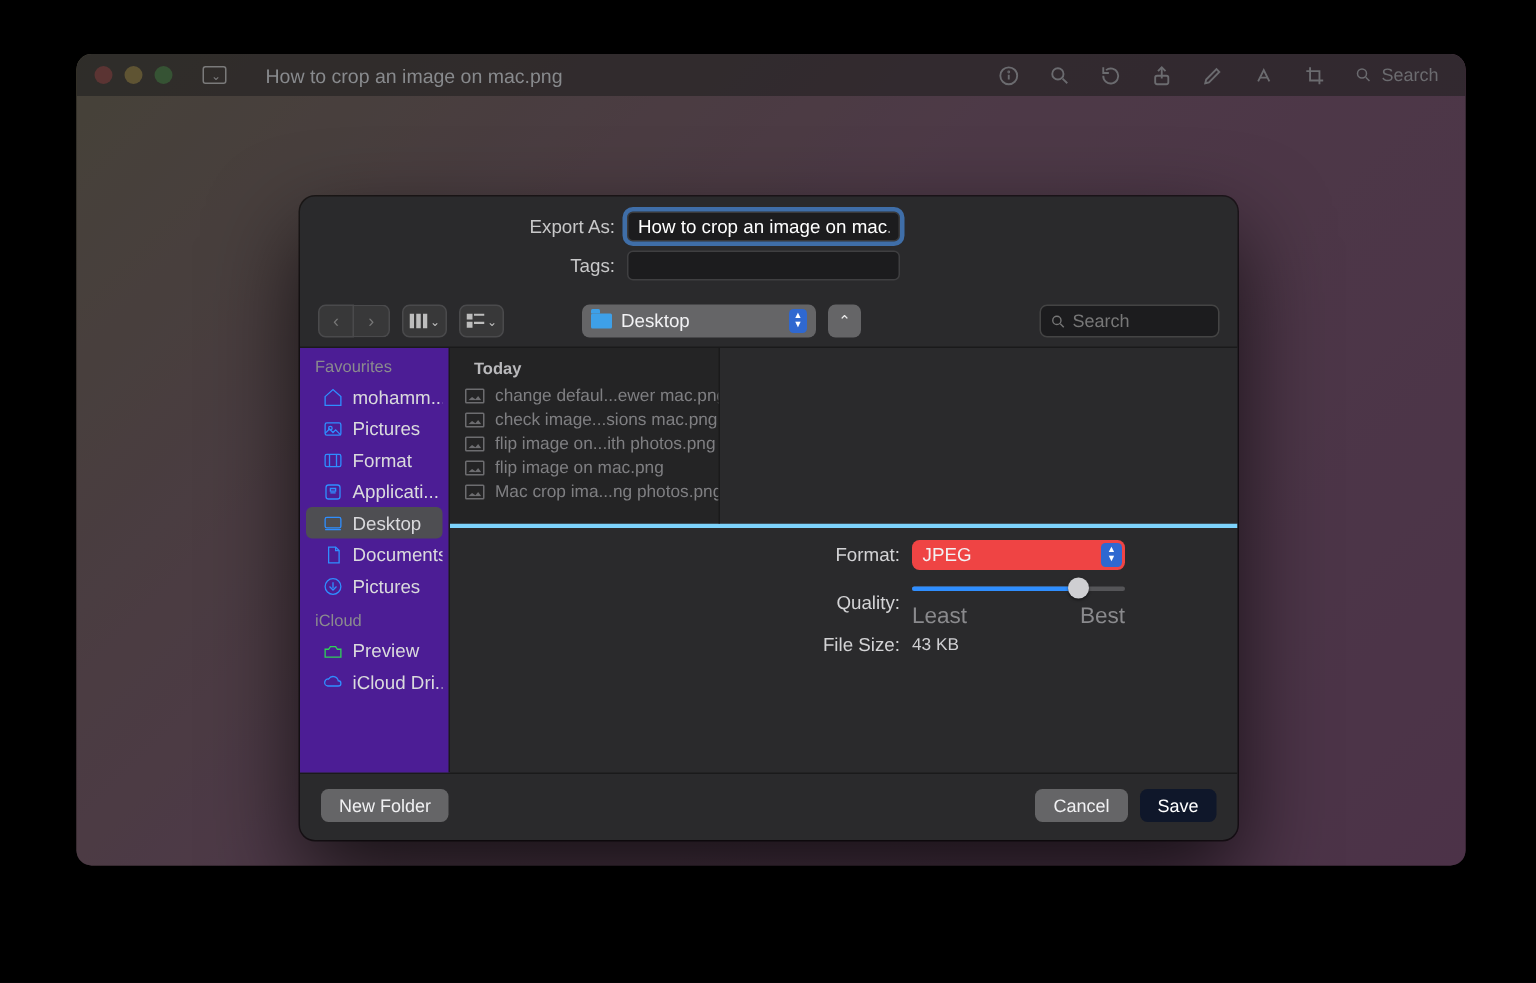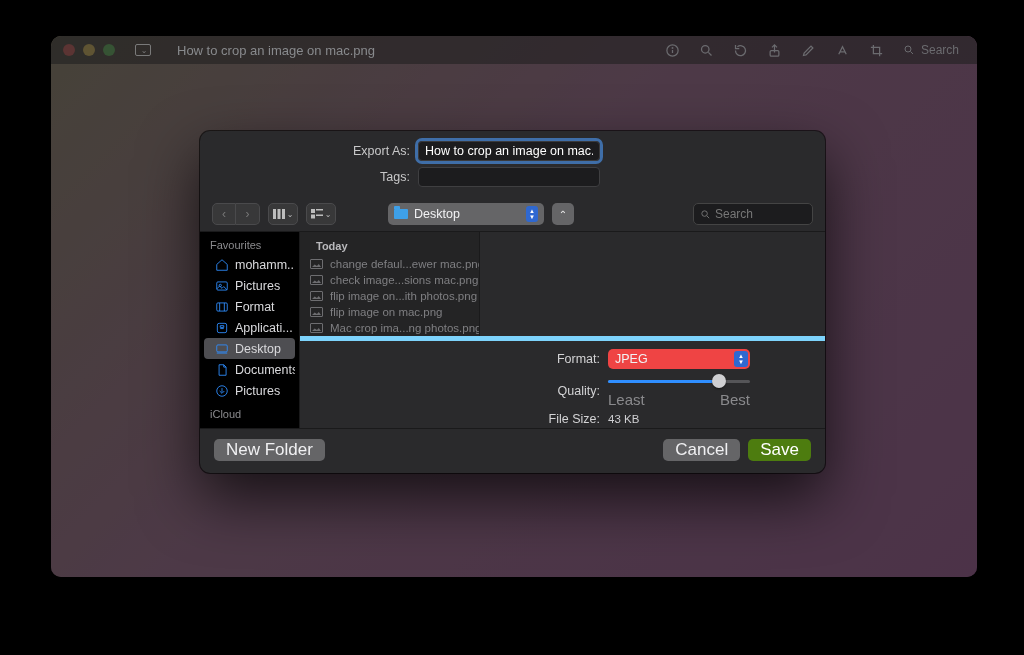--- a/index.html
+++ b/index.html
@@ -12,40 +12,40 @@
   .title-icon { width:16px; height:12px; border:1px solid #7a7a7a; border-radius:2px; margin-left:12px; display:flex; align-items:center; justify-content:center;}
   .title-icon .chev { font-size:8px; color:#7a7a7a; margin-left:2px;}
   .main-title { color: #888a8d; font-size: 13px; margin-left: 18px; flex:1; }
   .toolbar-right { display:flex; align-items:center; gap:18px; padding-right:6px;}
   .tb-icon { width:16px; height:16px; display:flex; align-items:center; justify-content:center; color:#6b6b6f; }
   .tb-icon svg { stroke:#6b6b6f; }
   .tb-search { color:#6b6b6f; font-size:12px; display:flex; align-items:center; gap:6px; }
   .main-overlay { position:absolute; inset:28px 0 0 0; background: rgba(20,18,22,.45); }
 
   
-  .sheet { position: absolute; left: 200px; top: 131px; width: 625px; height: 342px; background: #2a2a2c; border-radius: 10px; box-shadow: 0 25px 60px rgba(0,0,0,.7), 0 0 0 1px rgba(0,0,0,.6); display:flex; flex-direction:column; overflow:hidden; color:#ccc;justify-content:center; }
+  .sheet { position: absolute; left: 200px; top: 131px; width: 625px; height: 429px; background: #2a2a2c; border-radius: 10px; box-shadow: 0 25px 60px rgba(0,0,0,.7), 0 0 0 1px rgba(0,0,0,.6); display:flex; flex-direction:column; overflow:hidden; color:#ccc;justify-content:center; }
   .sheet-top { padding: 10px 18px 6px 18px; }
   .field-row { display:flex; align-items:center; margin-bottom:6px; }
   .field-label { width: 200px; text-align: right; font-size: 12.5px; color: #c8c8c9; padding-right: 8px; }
   .filename-input { width: 182px; height: 20px; background: #1c1c1e; border: 1px solid #3a3a3c; outline: 3px solid #3f6ea8; border-radius: 4px; font-size: 12.5px; padding: 1px 6px; color: #fff; }
   .tags-input { width: 182px; height: 20px; background: #1c1c1e; border:1px solid #3f3f41; border-radius:4px; }
 
   .nav-row { display:flex; align-items:center; padding: 4px 12px 6px 12px; gap: 8px; }
   .seg { display:flex; }
   .seg-btn { width:24px; height:22px; background:#383839; border:1px solid #4a4a4c; display:flex; align-items:center; justify-content:center; color:#777; font-size:12px;}
   .seg-btn:first-child{border-radius:5px 0 0 5px;} .seg-btn:last-child{border-radius:0 5px 5px 0; border-left:none;}
   .view-btn { width:30px; height:22px; background:#383839; border:1px solid #4a4a4c; border-radius:5px; display:flex; align-items:center; justify-content:center; color:#bdbdbd; font-size:11px; gap:2px;}
   .loc-popup { flex:0 0 auto; margin-left: 44px; width: 156px; height:22px; background: #656567; border-radius:5px; display:flex; align-items:center; padding:0 6px; font-size:12.5px; gap:6px; }
   .loc-popup .folder-ic { width:14px; height:10px; background:#3ea0e8; border-radius:1px; position:relative; }
   .loc-popup .folder-ic::before{content:"";position:absolute;top:-3px;left:0;width:6px;height:3px;background:#3ea0e8;border-radius:1px 1px 0 0;}
   .loc-popup .lbl { color:#f2f2f4; flex:1; }
   .loc-popup .arrows { width:12px; height:16px; background:#2f68d0; border-radius:3px; display:flex; flex-direction:column; align-items:center; justify-content:center; color:#fff; font-size:6px; line-height:6px;}
   .collapse-btn { width:22px; height:22px; background:#656567; border-radius:5px; display:flex; align-items:center; justify-content:center; color:#eee; font-size:10px;}
   .search-box { margin-left:auto; width:120px; height:22px; background:#1c1c1e; border:1px solid #444; border-radius:5px; display:flex; align-items:center; gap:4px; padding:0 6px; color:#777; font-size:12px;}
-  .sidebar { width:100px; background:#000000; border-right:1px solid #1a1a1b; overflow:hidden; font-size:12.5px; }
+  .sidebar { width:100px; background:#4c1d95; border-right:1px solid #1a1a1b; overflow:hidden; font-size:12.5px; }
   .sb-head { color:#8b8b8e; font-size:11px; padding:7px 8px 3px 10px; font-weight:500;}
   .sb-item { display:flex; align-items:center; gap:6px; padding:3px 8px 3px 10px; color:#dadadd; border-radius:4px; margin:0 4px; white-space:nowrap; overflow:hidden; text-overflow:ellipsis;}
   .sb-item.sel { background:#4e4e52; }
   .sb-ic { width:15px; height:15px; flex-shrink:0; display:flex; align-items:center; justify-content:center; }
   .sb-ic svg { stroke:#2f8eff; fill:none; stroke-width:1.5; }
   .sb-ic.green svg { stroke:#30d158; }
 
   .file-col { width:180px; background:#242425; border-right:1px solid #1a1a1b; overflow:hidden;}
   .fc-head { color:#b9b9bc; font-size:11px; font-weight:600; padding:8px 12px 4px 16px;}
   .fc-item { display:flex; align-items:center; gap:7px; padding:2px 10px 2px 10px; font-size:11.5px; color:#7f7f82; white-space:nowrap; overflow:hidden; text-overflow:ellipsis;}
@@ -61,33 +61,33 @@
   .format-popup .arrows { position:absolute; right:2px; top:2px; width:14px; height:16px; background:#2f68d0; border-radius:3px; display:flex; flex-direction:column; align-items:center; justify-content:center; color:#fff; font-size:6px; line-height:6px;}
   .slider-wrap { width:142px; position:relative; height:16px; display:flex; align-items:center;}
   .slider-track { height:3px; width:100%; background:#555558; border-radius:2px; position:relative;}
   .slider-fill { position:absolute; left:0; top:0; height:3px; background:#2f8eff; border-radius:2px; width:78%;}
   .slider-thumb { position:absolute; top:50%; transform:translate(-50%,-50%); width:14px; height:14px; background:#cfcfd2; border-radius:50%; box-shadow:0 1px 2px rgba(0,0,0,.5); left:78%; }
   .slider-labels { display:flex; justify-content:space-between; font-size:15px; color:#8a8a8d; margin-top:2px;}
   .filesize-row .opt-label{ width:290px; }
   .filesize-val { font-size:11.5px; color:#cfcfd2; }
 
   .footer { display:flex; align-items:center; padding:10px 14px 12px 14px; border-top:1px solid #1a1a1b; margin-top:auto;}
-  .btn { height:22px; padding:0 12px; border-radius:5px; font-size:17px; display:flex; align-items:center; justify-content:center; }
+  .btn { height:22px; padding:0 12px; border-radius:5px; font-size:12px; display:flex; align-items:center; justify-content:center; }
   .btn-default { background:#656567; color:#f0f0f2; }
-  .btn-primary { background:#4d7c0f; color:#fff; }
+  .btn-primary { background:#0f172a; color:#fff; }
   .footer .spacer{flex:1;}
   .footer .btn + .btn{ margin-left:8px;}
   .file-col, .empty-col { height:126px; border-bottom:1px solid #1a1a1b;}
   .sidebar { height:100%; }
   
   .sheet { }
   .sheet-main { flex:1; display:flex; position:relative; border-top:1px solid #1a1a1b; }
   .sheet-main .sidebar { position:absolute; left:0; top:0; bottom:0; width:100px; border-right:1px solid #1a1a1b; overflow-y:hidden;}
   .sheet-main .right { position:absolute; left:100px; right:0; top:0; bottom:0; display:flex; flex-direction:column;}
-  .cols2 { display:flex; height:120px; border-bottom:5px solid #7dd3fc;}
+  .cols2 { display:flex; height:120px; border-bottom:3px solid #7dd3fc;}
   .cols2 .file-col{height:auto; border-bottom:none;}
   .cols2 .empty-col{height:auto; border-bottom:none;}
 </style>
 </head>
 <body>
 
 <div class="main-window">
   <div class="main-titlebar">
     <div class="traffic">
       <div class="dot r"></div>

